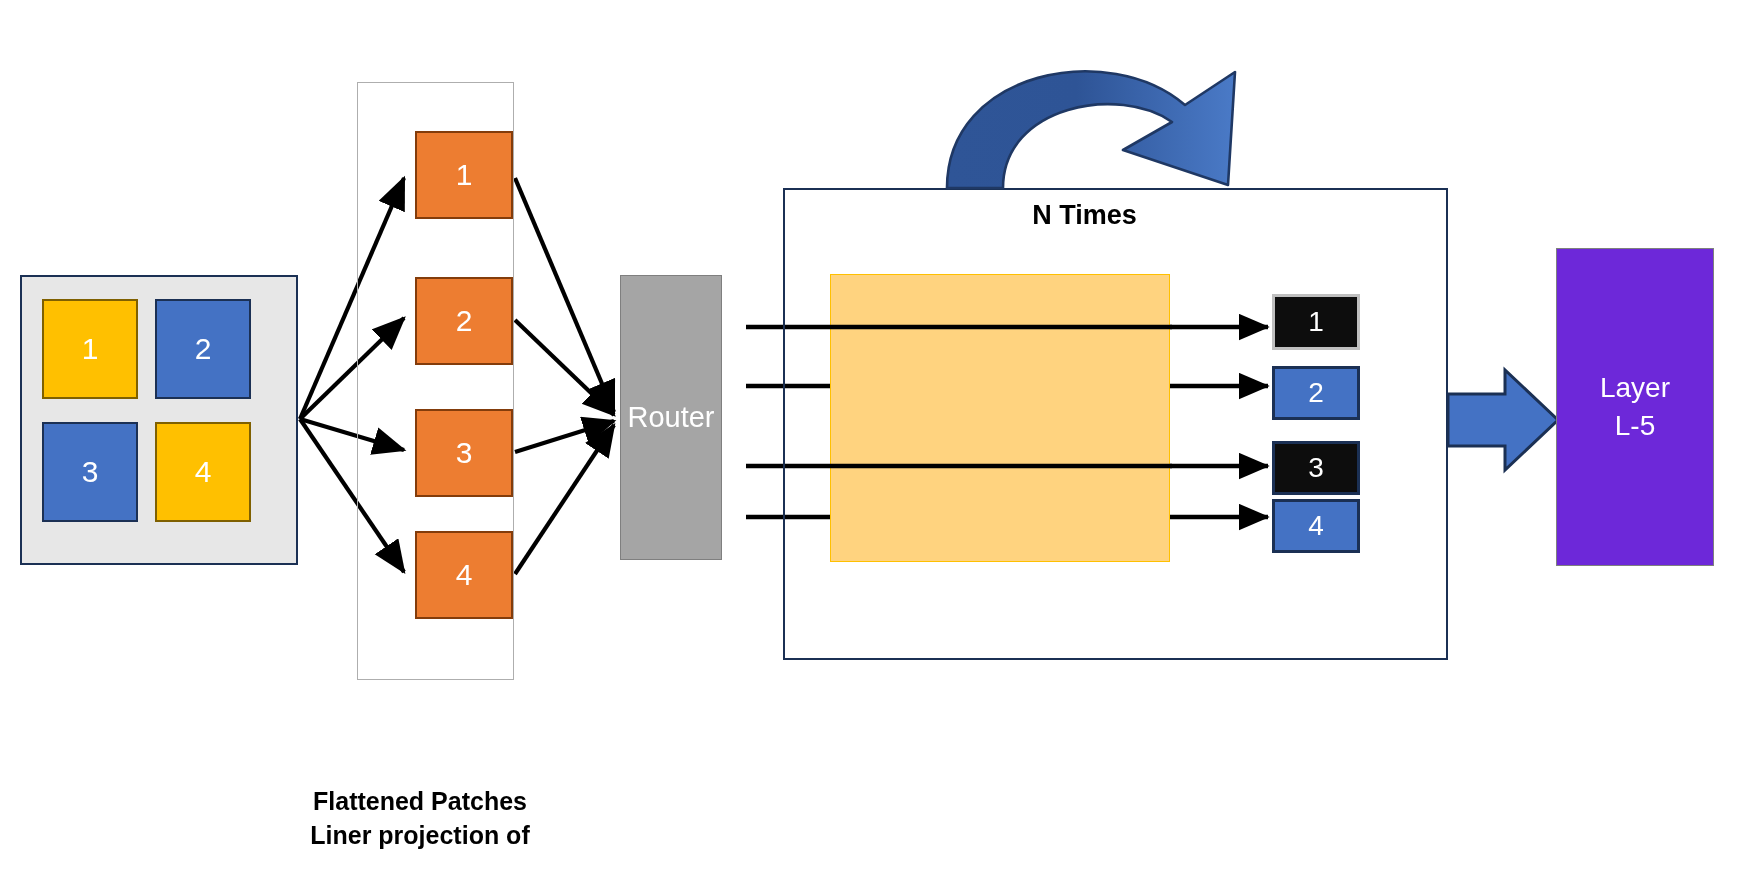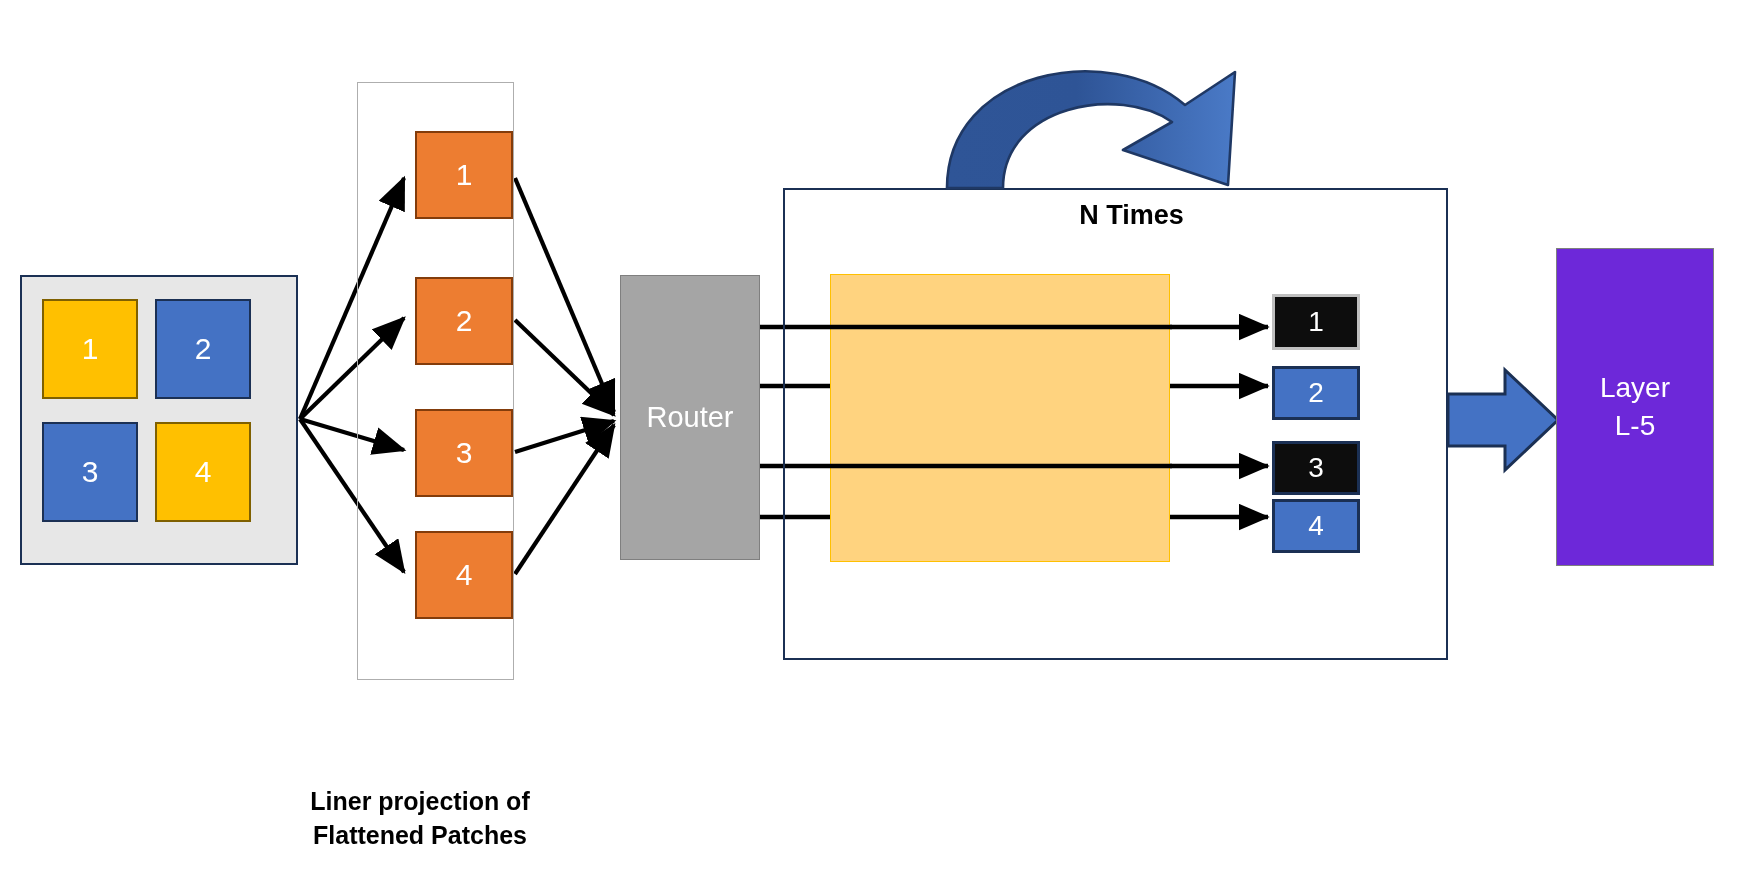--- a/index.html
+++ b/index.html
@@ -25,26 +25,26 @@
           background:#ed7d31;border:2.5px solid #833c0b;color:#ffffff;font-size:30px;line-height:1;}
   #o1{left:415px;top:131px;width:98px;height:88px;}
   #o2{left:415px;top:277px;width:98px;height:88px;}
   #o3{left:415px;top:409px;width:98px;height:88px;}
   #o4{left:415px;top:531px;width:98px;height:88px;}
 
   #proj-caption{left:240px;top:785px;width:360px;text-align:center;
                 font-size:25px;font-weight:bold;color:#000000;line-height:1.35;}
 
   
-  #router{left:620px;top:275px;width:140px;height:285px;background:#a5a5a5;border:1.5px solid #7f7f7f;
+  #router{left:620px;top:275px;width:102px;height:285px;background:#a5a5a5;border:1.5px solid #7f7f7f;
           display:flex;align-items:center;justify-content:center;color:#ffffff;font-size:29px;}
 
   
   #ntimes-box{left:783px;top:188px;width:665px;height:472px;border:2.5px solid #1b3054;background:transparent;}
-  #ntimes-label{left:799px;top:200px;width:665px;text-align:center;font-size:27px;font-weight:bold;color:#000000;}
+  #ntimes-label{left:752px;top:200px;width:665px;text-align:center;font-size:27px;font-weight:bold;color:#000000;}
   #yellow-block{left:830px;top:274px;width:340px;height:288px;background:#ffd37f;border:1.5px solid #ffc000;}
 
   
   .token{position:absolute;display:flex;align-items:center;justify-content:center;
          font-size:28px;color:#ffffff;line-height:1;}
   .token.black-first{background:#0d0d0d;border:3px solid #bfbfbf;}
   .token.black{background:#0d0d0d;border:3px solid #1b3054;}
   .token.blue{background:#4472c4;border:3px solid #1b3054;}
   #t1{left:1272px;top:294px;width:88px;height:56px;}
   #t2{left:1272px;top:366px;width:88px;height:54px;}
@@ -134,22 +134,22 @@
     <div class="patch yellow" id="p4">4</div>
   </div>
 
   <div class="abs z2" id="proj-box"></div>
   <div class="abs opatch z3" id="o1">1</div>
   <div class="abs opatch z3" id="o2">2</div>
   <div class="abs opatch z3" id="o3">3</div>
   <div class="abs opatch z3" id="o4">4</div>
 
   <div class="abs z3" id="proj-caption">
+    <div>Flattened Patches</div>
     <div>Liner projection of</div>
-    <div>Flattened Patches</div>
   </div>
 
   <div class="abs z3" id="router">Router</div>
 
   <div class="abs token black-first z4" id="t1">1</div>
   <div class="abs token blue z4" id="t2">2</div>
   <div class="abs token black z4" id="t3">3</div>
   <div class="abs token blue z4" id="t4">4</div>
 
   <svg class="ov z4" viewBox="0 0 1746 882">

